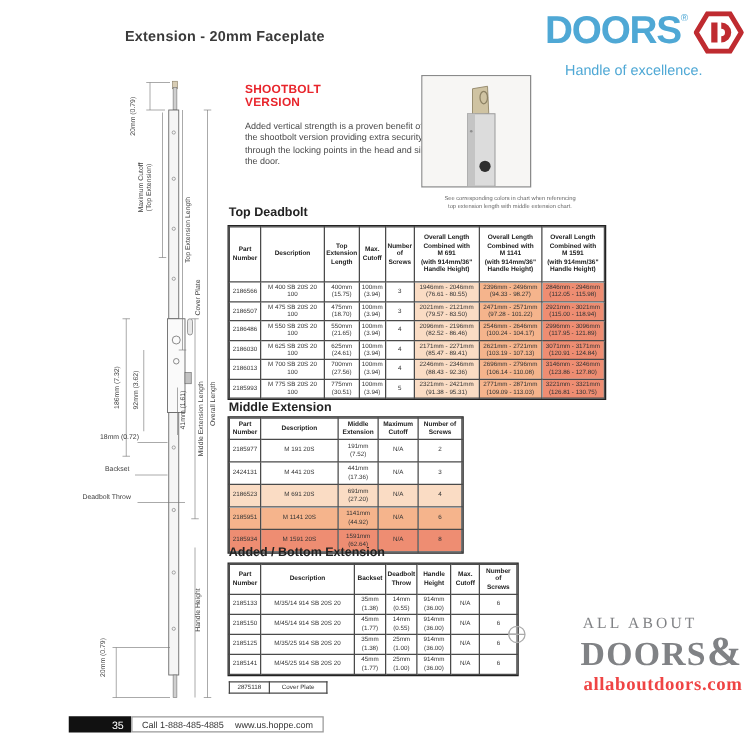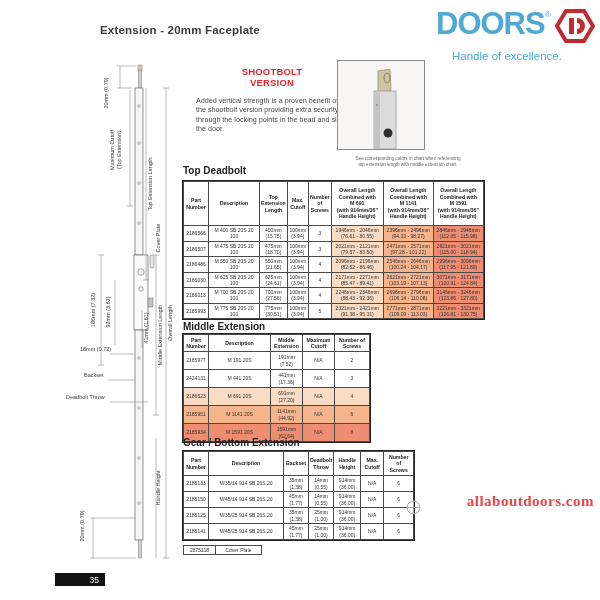--- a/index.html
+++ b/index.html
@@ -15,21 +15,21 @@
   .page-title { left:100px; top:24px; font-size:11.5px; font-weight:600; color:#3a3a3a; letter-spacing:.2px; }
   .brand { left:436px; top:8px; width:156px; }
   .brand-row { display:flex; align-items:flex-start; }
   .brand-name { font-size:31px; font-weight:bold; color:#4fa8d5; letter-spacing:-1px; line-height:1; }
   .brand-reg { font-size:8px; color:#4fa8d5; margin-top:2px; }
   .brand-hex { margin-left:4px; margin-top:1px; }
   .brand-tagline { font-size:11.5px; color:#4fa8d5; margin-top:3px;margin-left:16px; }
 
   
   .callout { left:196px; top:66px; width:152px; text-align:left; }
-  .callout-title { text-align:center; font-weight:bold; font-size:9.5px; line-height:1.2; letter-spacing:.2px; }
+  .callout-title { font-weight:bold; font-size:9.5px; line-height:1.2; letter-spacing:.2px; }
   .callout-body { margin-top:7px; font-size:7.2px; line-height:1.32; color:#4a4a4a; }
 
   
   .photo-box { left:337px; top:60px; width:88px; height:90px; border:1px solid #8a8a8a; background:#fdfdfd; }
   .note { left:338px; top:156px; width:140px; font-size:4.6px; line-height:1.4; color:#666; text-align:center; }
 
   
   .tbl-title { font-weight:bold; font-size:10px; color:#222; }
   .grid { border-collapse:collapse; table-layout:fixed; background:#fff; }
   .grid th, .grid td {
@@ -373,21 +373,21 @@
             <td style="background: rgb(238, 141, 114);">M 1591 20S</td>
             <td style="background: rgb(238, 141, 114);">1591mm
 (62.64)</td>
             <td style="background: rgb(238, 141, 114);">N/A</td>
             <td style="background: rgb(238, 141, 114);">8</td>
           </tr>
         </tbody>
       </table>
     </div>
 
-  <div class="abs tbl-title" style="left:183px; top:437px;">Gear / Bottom Extension</div>
+  <div class="abs tbl-title" style="left:183px; top:437px;">Added / Bottom Extension</div>
   <div class="abs" style="left:183px; top:451px;">
       <table class="grid">
         <colgroup>
           <col style="width: 25px;">
           <col style="width: 75px;">
           <col style="width: 25px;">
           <col style="width: 25px;">
           <col style="width: 27px;">
           <col style="width: 23px;">
           <col style="width: 30px;">
@@ -467,25 +467,31 @@
         <tr>
       <td style="width:32px;">2875118</td>
       <td style="width:46px;">Cover Plate</td>
     </tr>
   </tbody>
     </table>
 
   <div class="abs footer-black">
     <span>35</span>
   </div>
+  <div class="abs footer-box">
+    <span>Call 1-888-485-4885</span>
+    <span>www.us.hoppe.com</span>
+  </div>
 
   <div class="abs aadw">
     <span class="aadw-mark">
       <svg width="15" height="15" viewBox="0 0 15 15">
         <circle cx="7.5" cy="7.5" r="6.5" fill="none" stroke="#aaa" stroke-width="1"></circle>
         <line x1="7.5" y1="1" x2="7.5" y2="14" stroke="#aaa" stroke-width="1"></line>
         <line x1="1" y1="7.5" x2="14" y2="7.5" stroke="#aaa" stroke-width="1"></line>
       </svg>
     </span>
+    <div class="aadw-top">ALL ABOUT</div>
+    <div class="aadw-mid"><span>DOORS</span><span class="aadw-amp">&amp;</span></div>
     <div class="aadw-site">allaboutdoors.com</div>
   </div>
 
 </div>
 
 </body></html>

